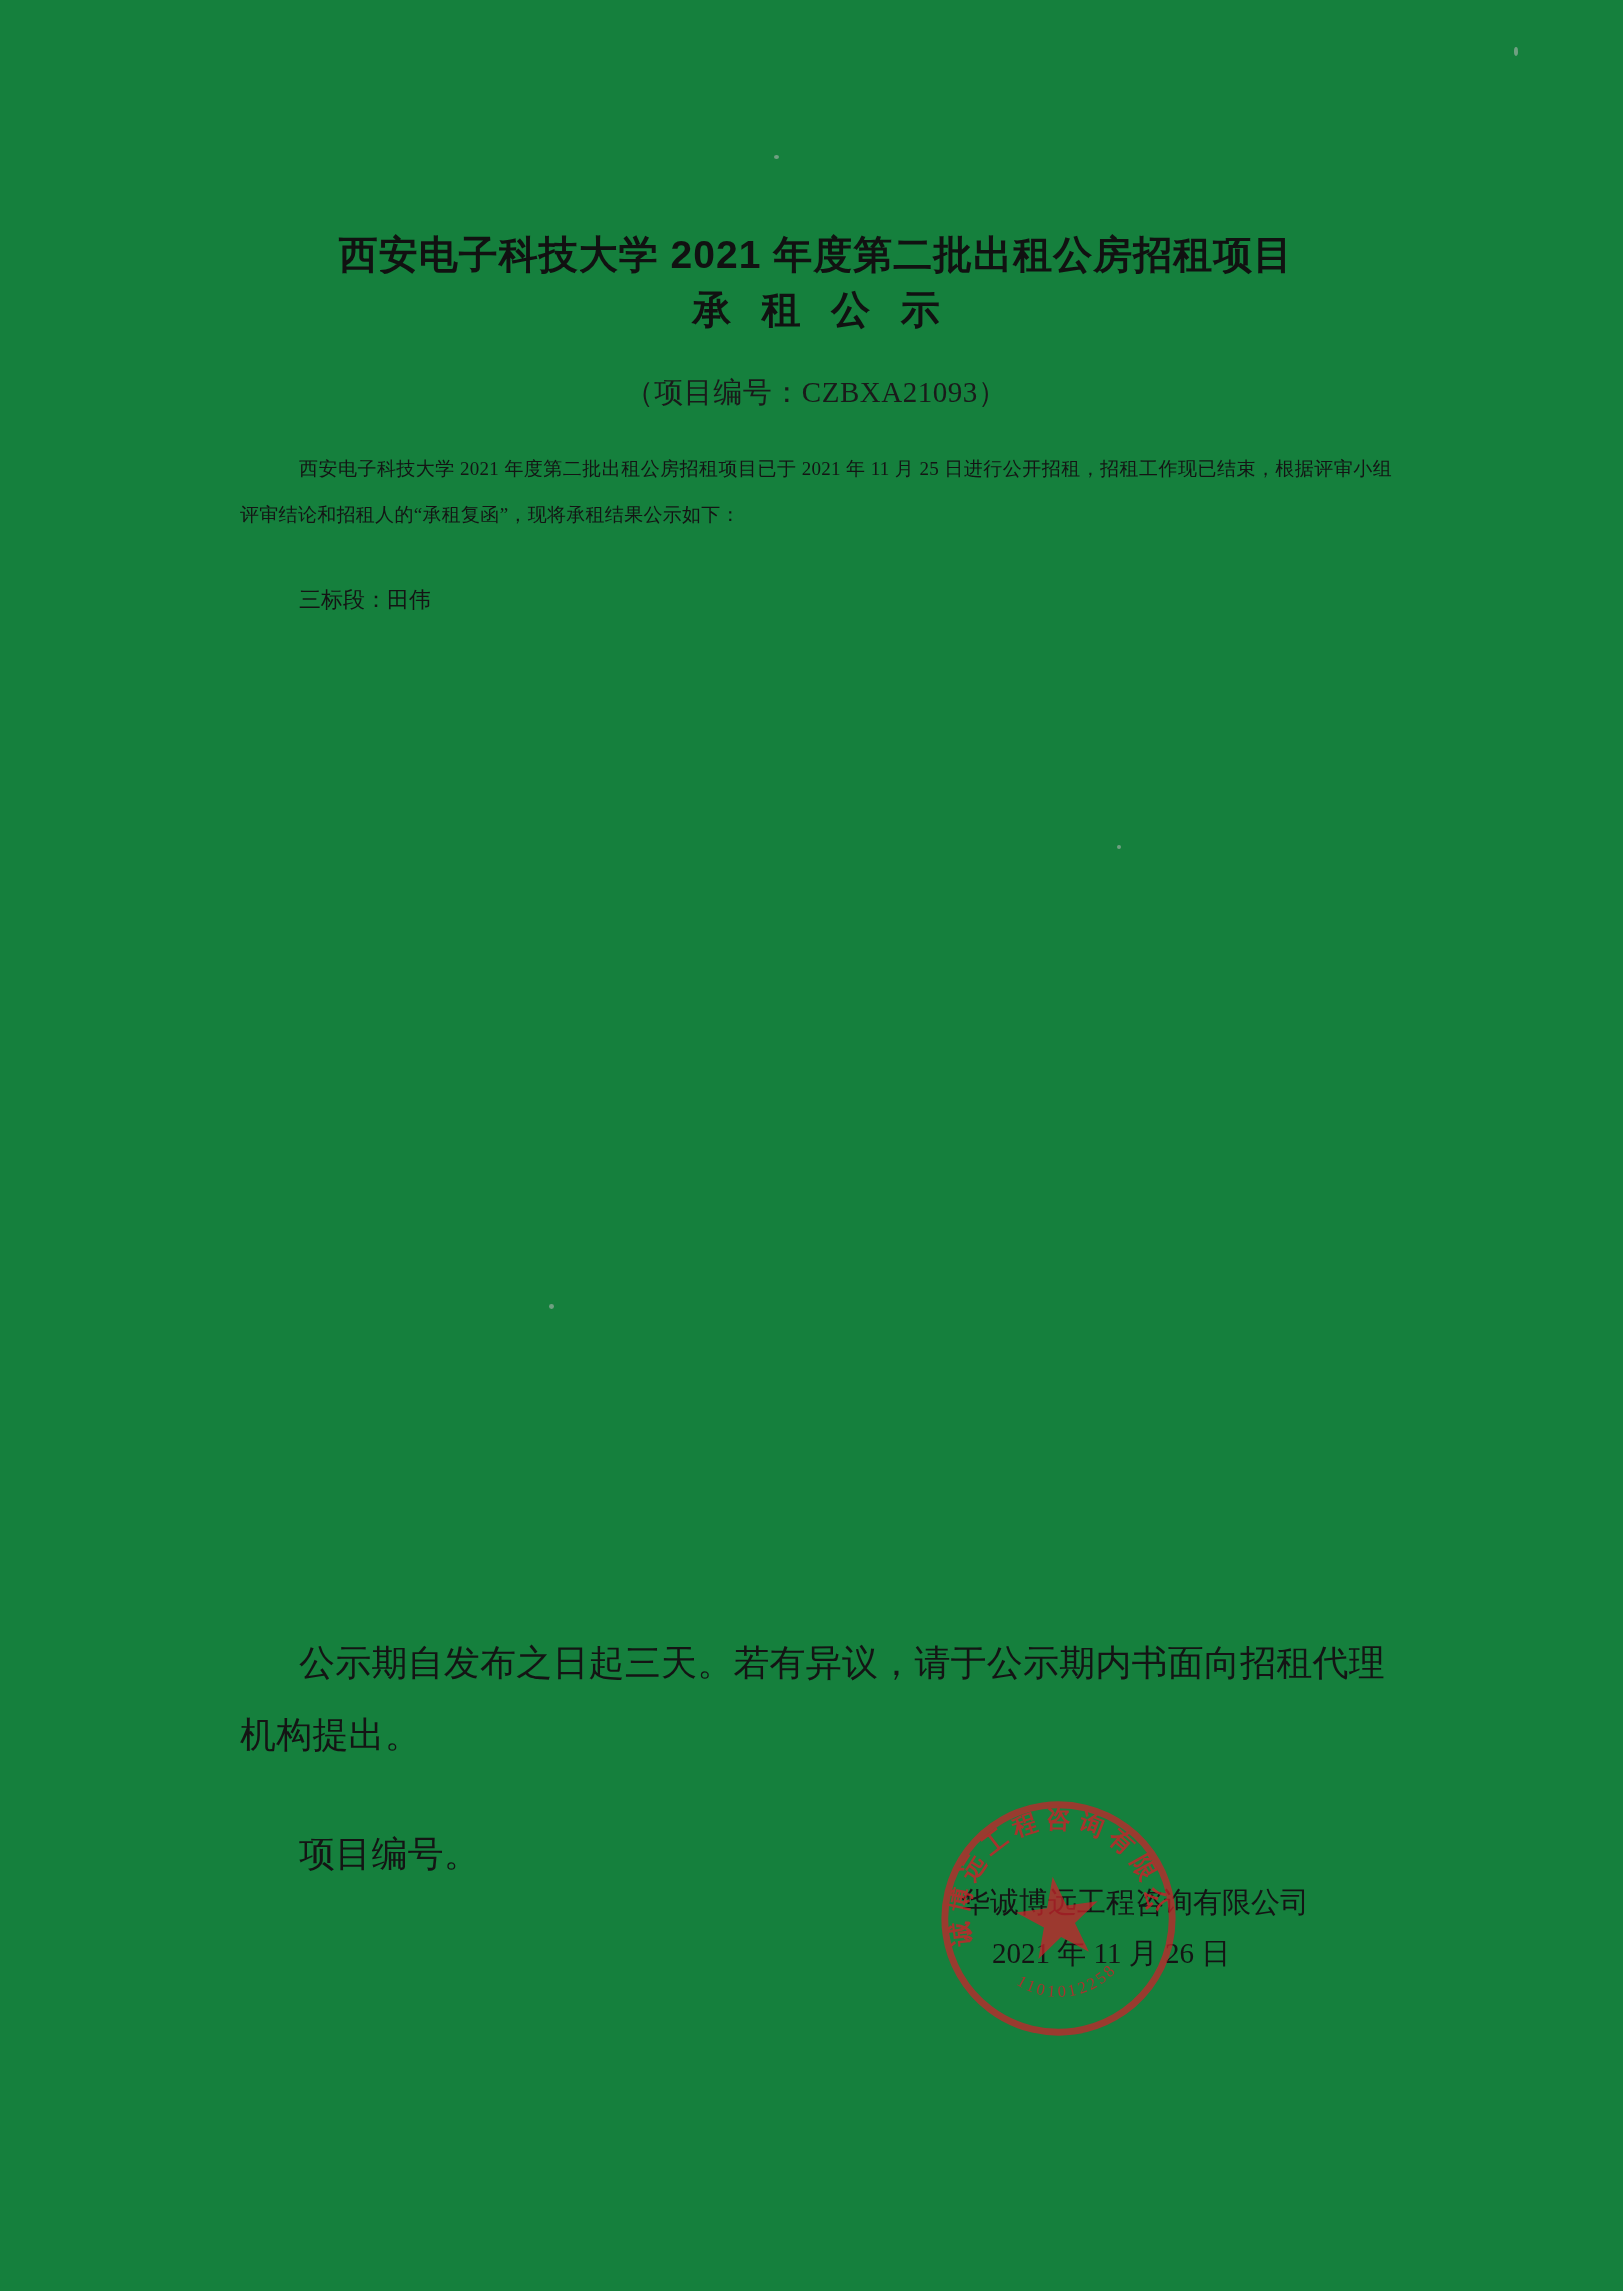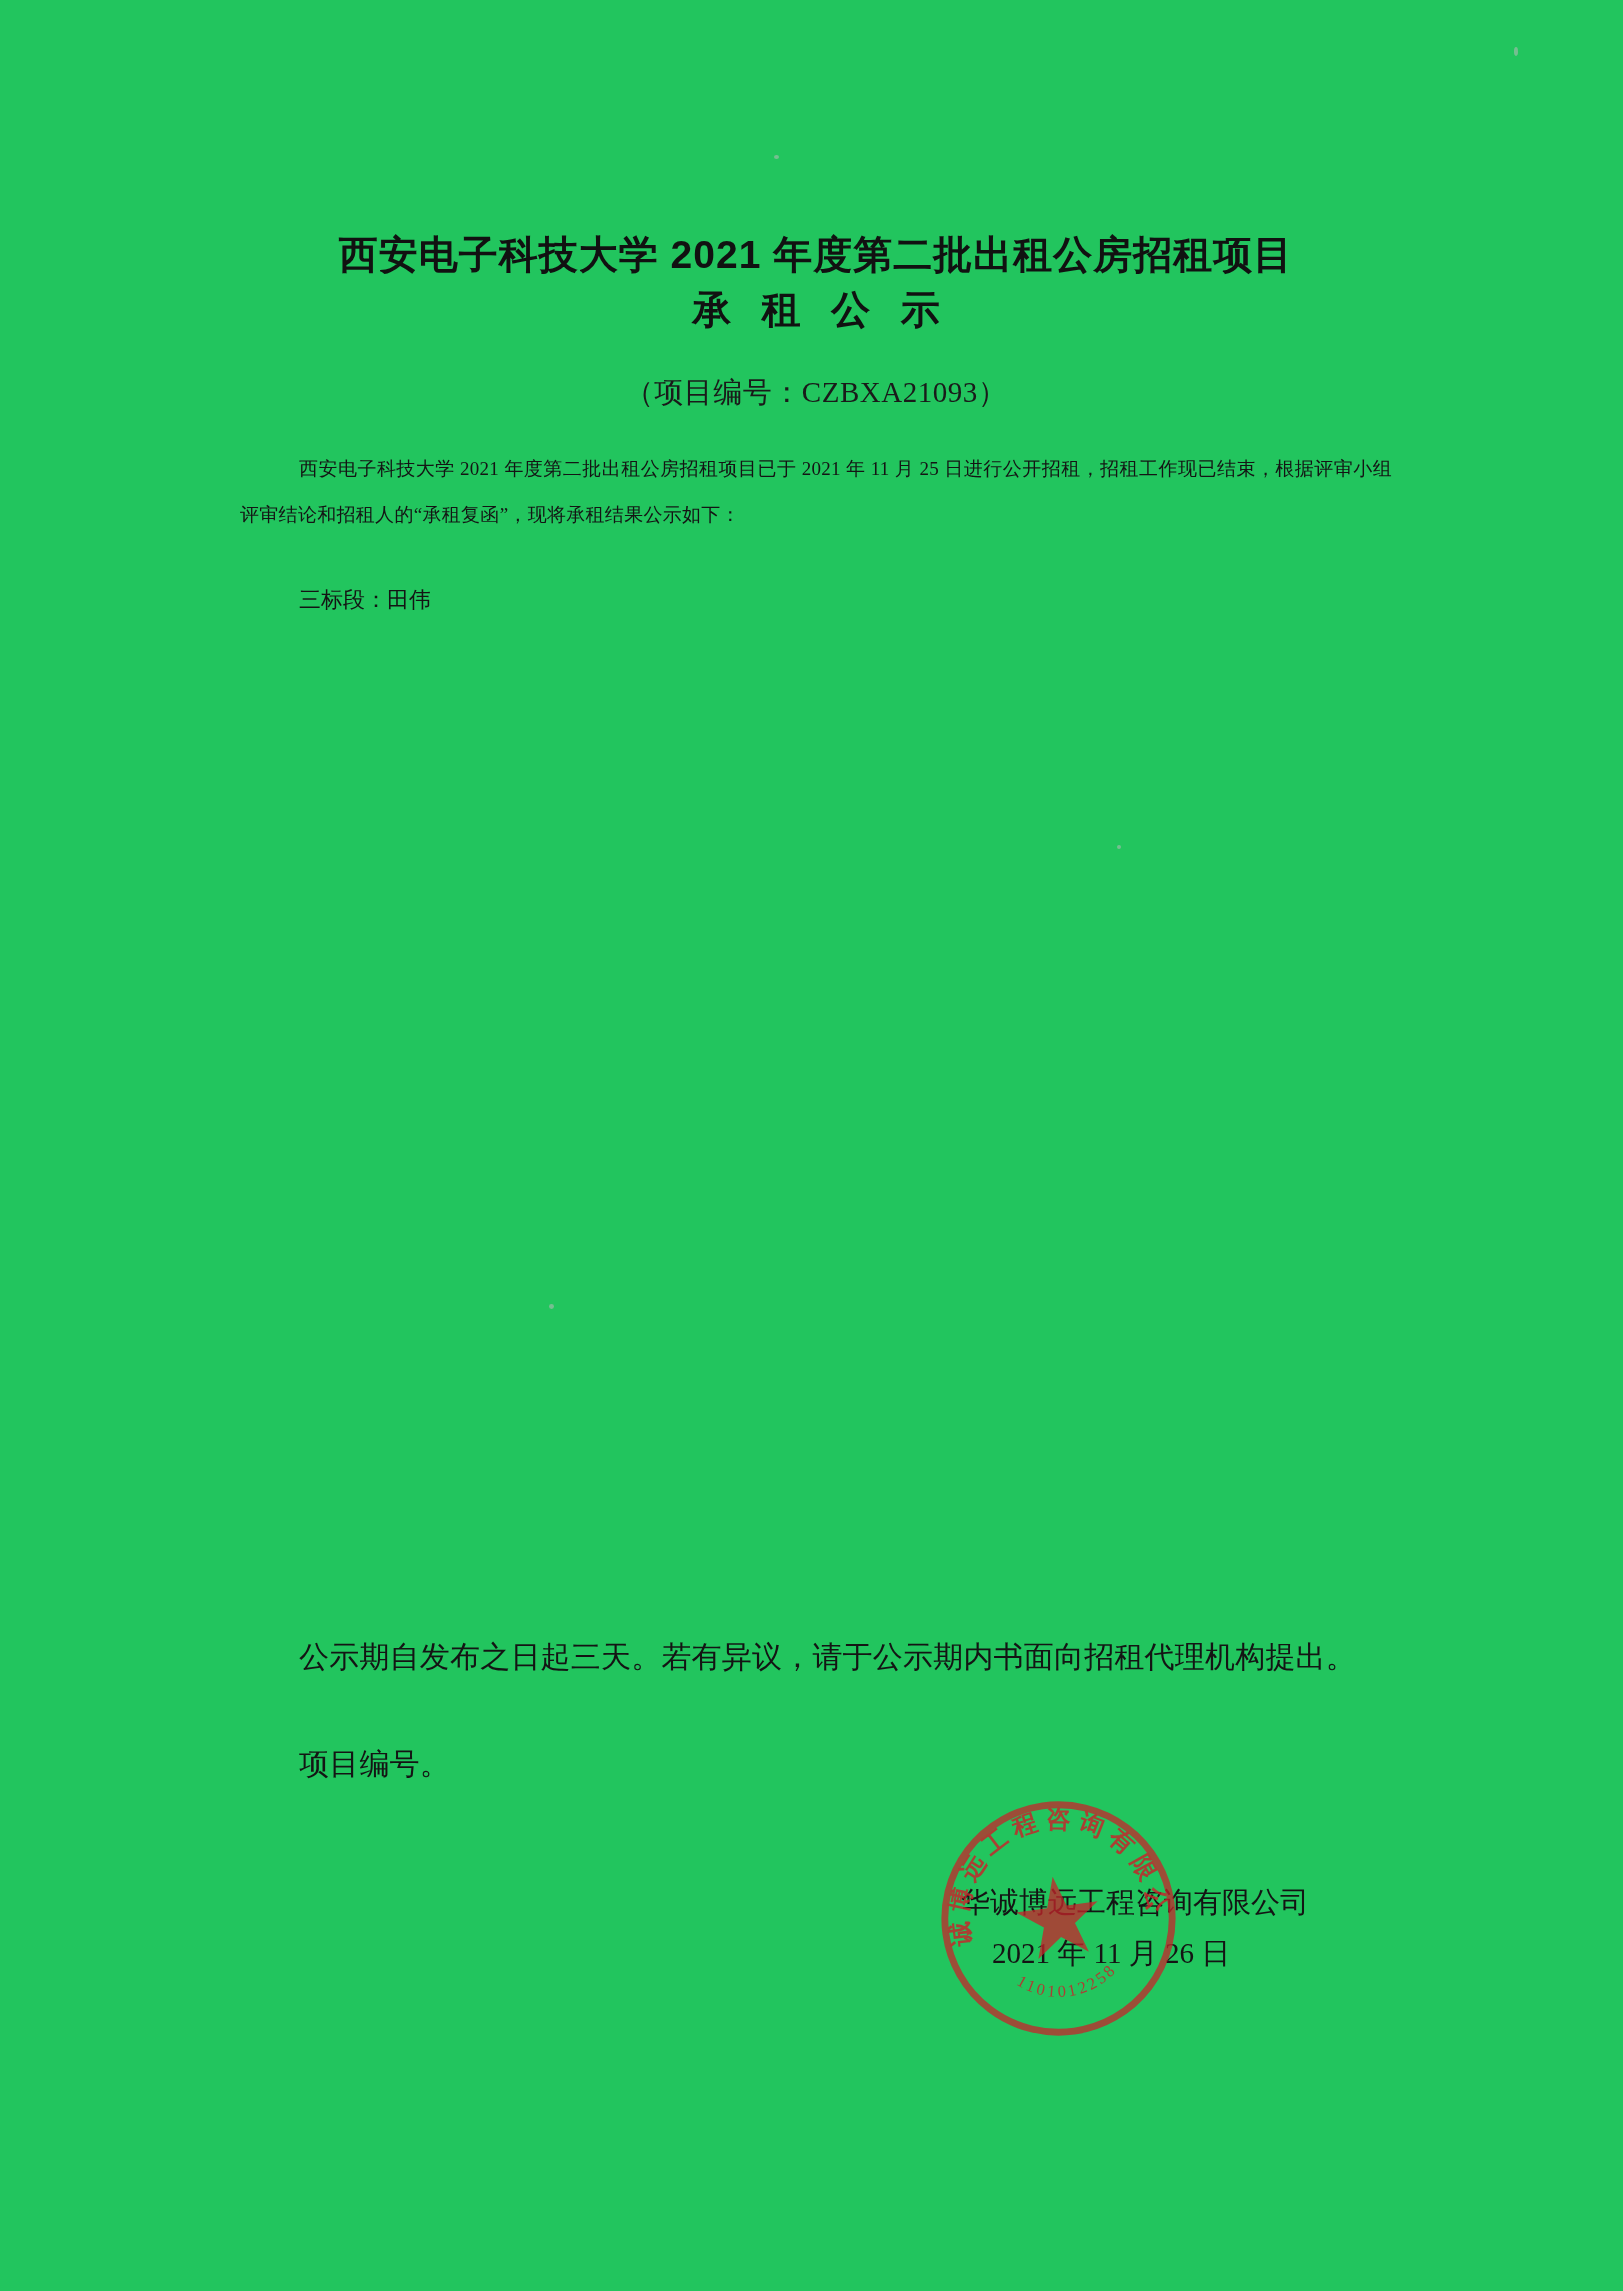--- a/index.html
+++ b/index.html
@@ -15,21 +15,21 @@
     color: #1a1a1a;
     overflow: hidden;
   }
 
   .page {
     position: absolute;
     left: 0;
     top: 0;
     width: 1623px;
     height: 2292px;
-    background: #22c55e;
+    background: #15803d;
   }
 
   
   .speck {
     position: absolute;
     background: #b9b9b9;
     border-radius: 50%;
     opacity: .55;
   }
 
@@ -85,21 +85,21 @@
     color: #141414;
   }
 
   .notice-block {
     position: absolute;
     left: 240px;
     top: 1627px;
     width: 1152px;
   }
   .notice-line {
-    font-size: 30px;
+    font-size: 36px;
     line-height: 2.0;
     text-indent: 59px;
     color: #141414;
     letter-spacing: 0.2px;
   }
   .notice-line.second {
     margin-top: 47px;
   }
 
   .signature {

